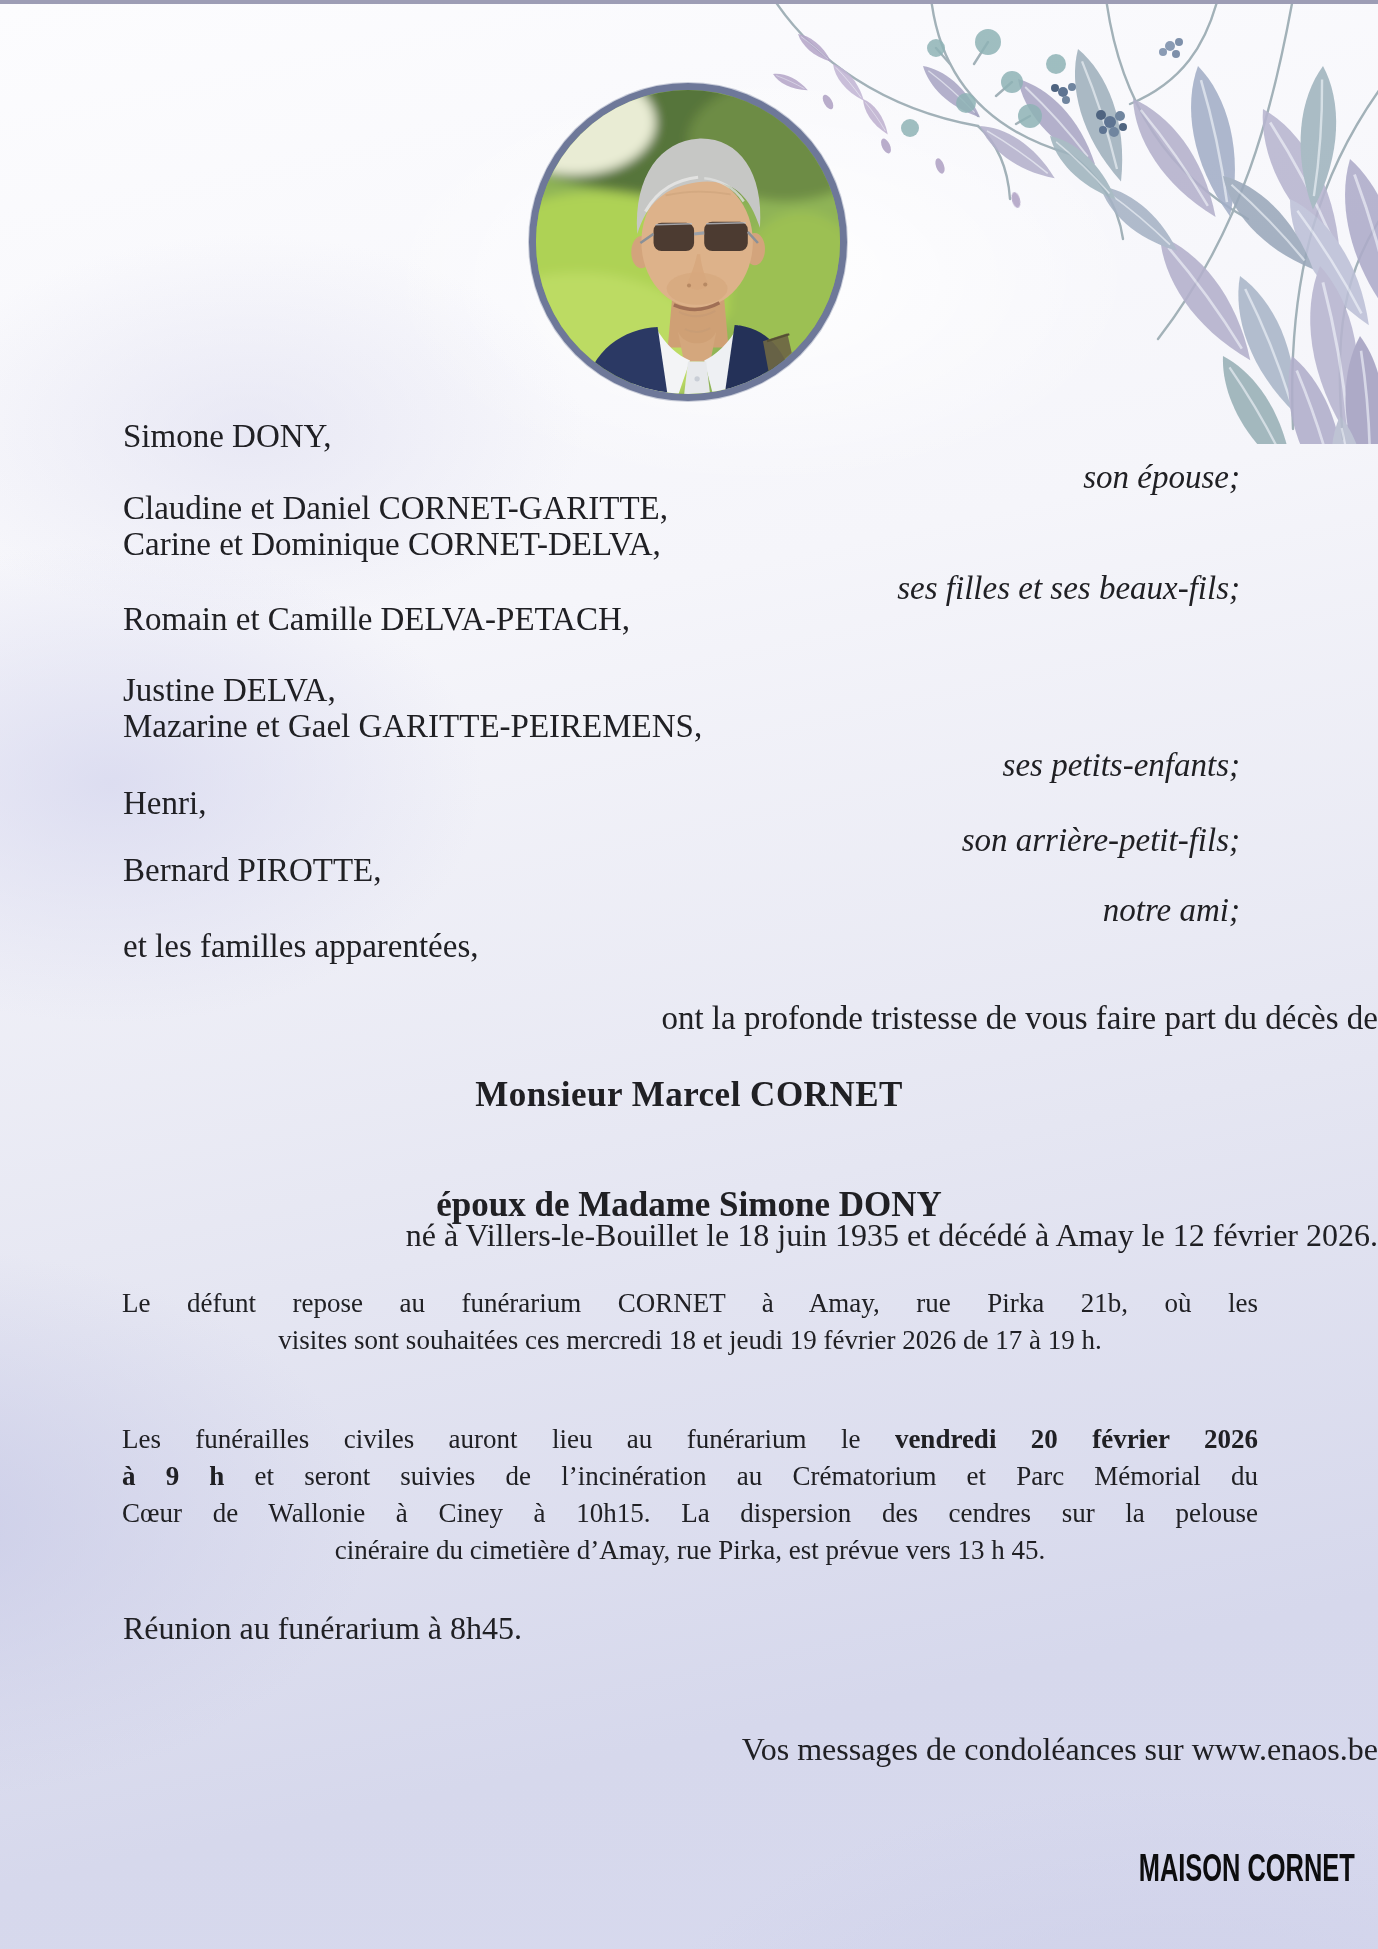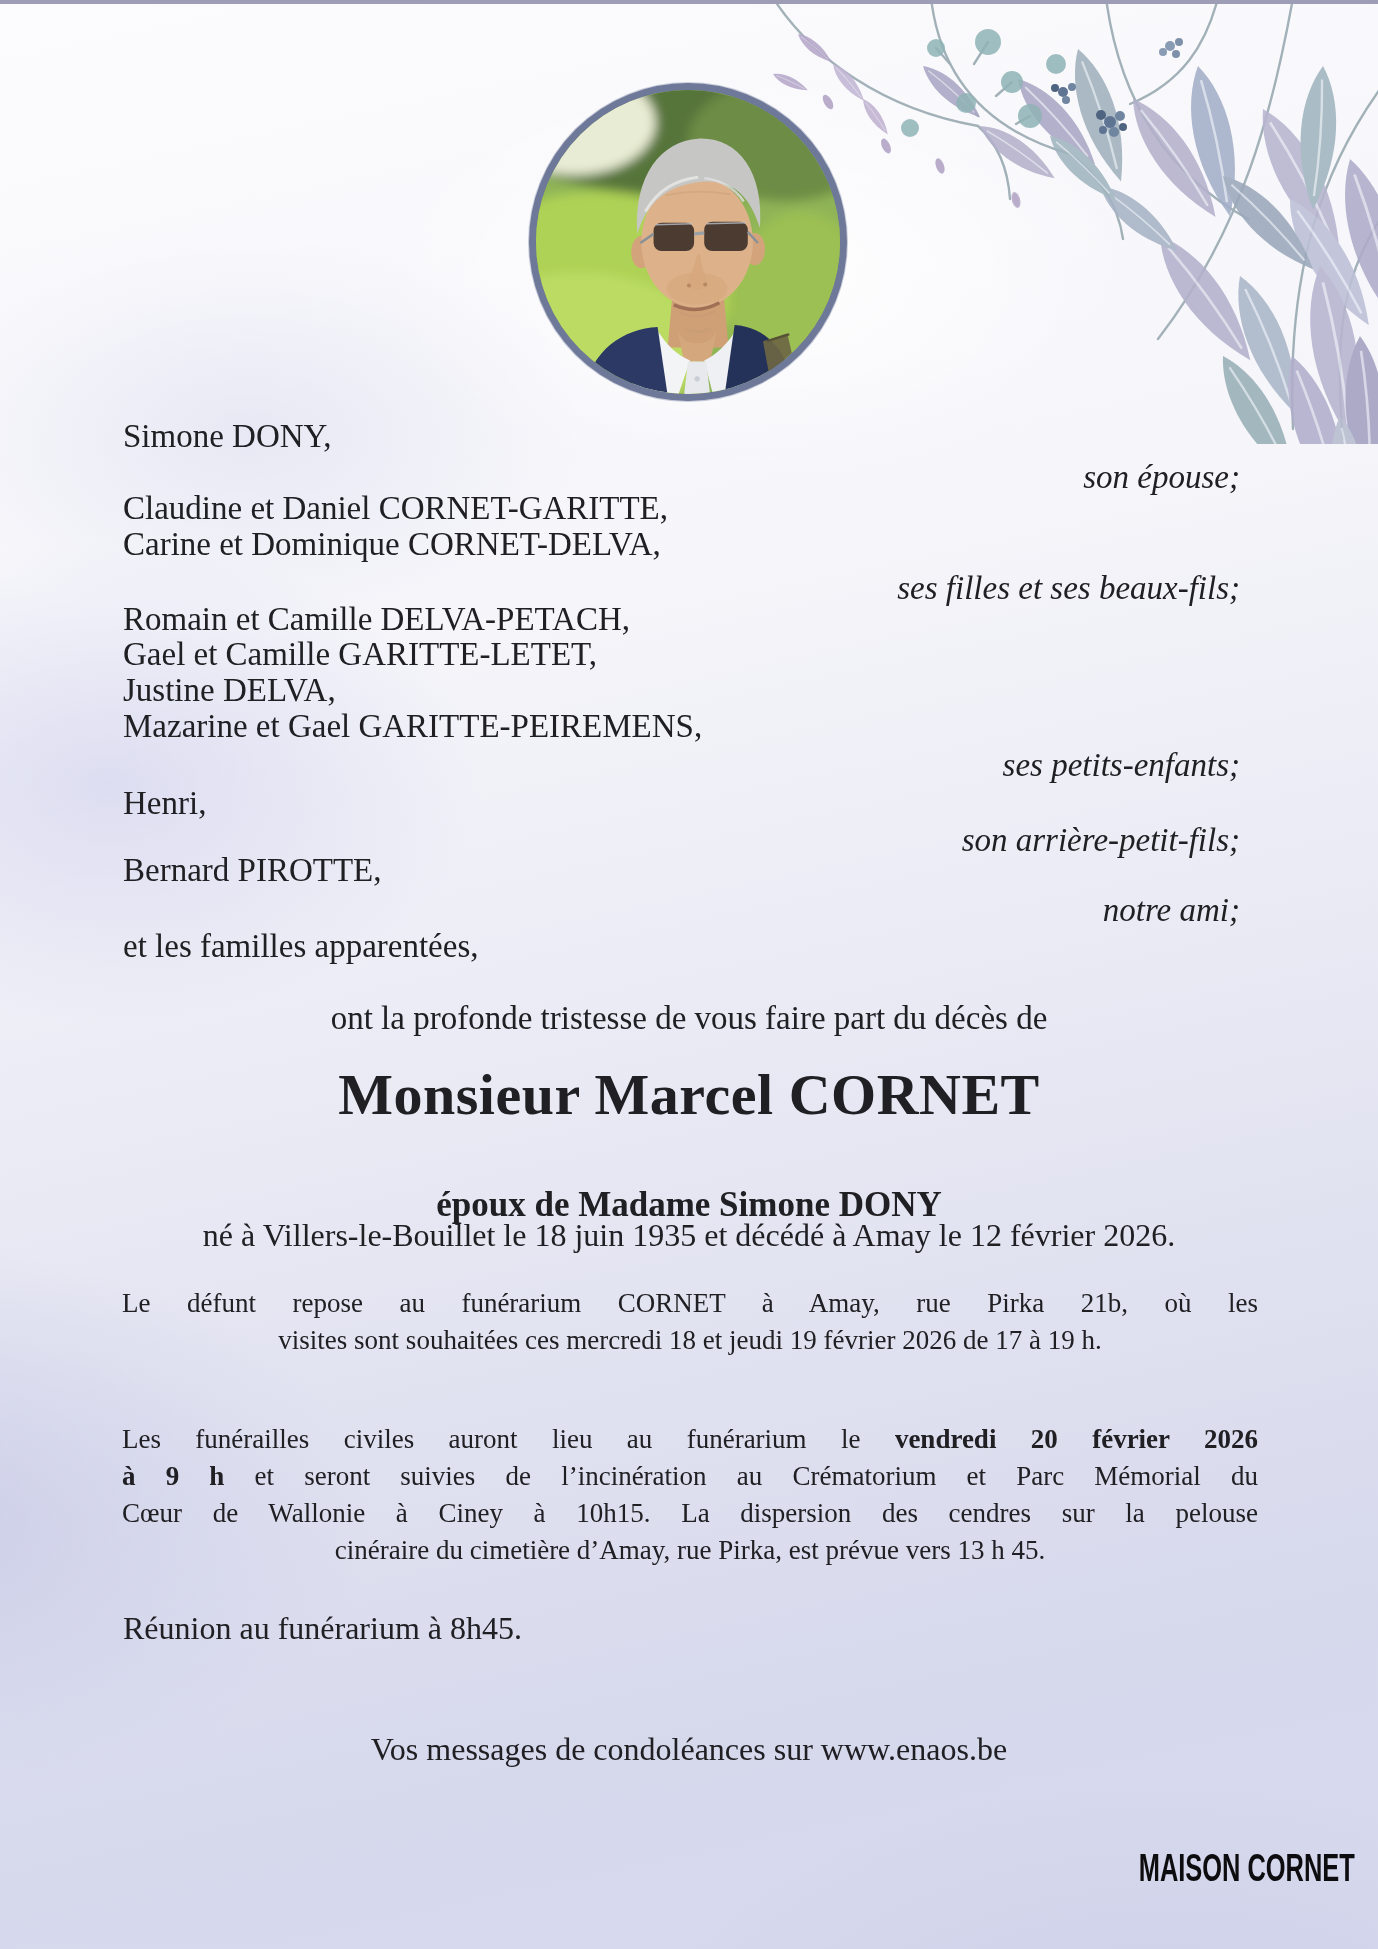--- a/index.html
+++ b/index.html
@@ -15,22 +15,22 @@
       radial-gradient(900px 520px at 85% 108%, rgba(203,205,231,.95), rgba(203,205,231,0) 62%),
       radial-gradient(760px 460px at -6% 78%, rgba(201,203,231,.85), rgba(201,203,231,0) 60%),
       radial-gradient(620px 400px at 8% 40%, rgba(213,214,238,.75), rgba(213,214,238,0) 60%),
       radial-gradient(560px 330px at 18% 22%, rgba(222,222,240,.6), rgba(222,222,240,0) 60%),
       radial-gradient(620px 340px at 55% 14%, rgba(255,255,255,.95), rgba(255,255,255,0) 62%),
       linear-gradient(168deg,#fcfcfe 0%,#f5f5fa 32%,#e5e6f2 60%,#d6d8ec 84%,#d7d9ee 100%);
   }
   .abs{position:absolute;}
   .name-line{left:123px;font-size:33px;line-height:36px;white-space:nowrap;}
   .role-line{right:138px;font-size:33px;line-height:36px;font-style:italic;white-space:nowrap;}
-  .center-line{left:0;width:100%;text-align:center;font-size:33px;line-height:38px;}
-  .title-line{left:0;width:100%;text-align:center;font-size:58px;line-height:50px;font-weight:bold;letter-spacing:.5px;}
+  .center-line{left:0;width:100%;text-align:right;font-size:33px;line-height:38px;}
+  .title-line{left:0;width:100%;text-align:center;font-size:35px;line-height:50px;font-weight:bold;letter-spacing:.5px;}
   .subtitle-line{left:0;width:100%;text-align:center;font-size:35px;line-height:40px;font-weight:bold;}
   .para{left:122px;width:1136px;font-size:27px;}
   .jline{text-align:justify;text-align-last:justify;line-height:37px;}
   .jline-last{text-align:center;line-height:37px;}
   .logo{left:0;width:100%;text-align:right;text-decoration:underline;}
   .logo-inner{
     display:inline-block;
     font-family:"Liberation Sans","DejaVu Sans",sans-serif;
     font-weight:900;font-size:31px;letter-spacing:0px;color:#0d0d0f;
     transform:scale(.82,1.28);transform-origin:center;
@@ -200,21 +200,20 @@
   </div>
 
   <div class="abs name-line" style="top:414px">Simone DONY,</div>
   <div class="abs role-line" style="top:455px">son épouse;</div>
 
   <div class="abs name-line" style="top:486px">Claudine et Daniel CORNET-GARITTE,</div>
   <div class="abs name-line" style="top:522px">Carine et Dominique CORNET-DELVA,</div>
   <div class="abs name-line" style="top:597px">Romain et Camille DELVA-PETACH,</div>
 
   <div class="abs role-line" style="top:566px">ses filles et ses beaux-fils;</div>
-  <div class="abs name-line" style="top:632px">Gael et Camille GARITTE-LETET,</div>
   <div class="abs name-line" style="top:668px">Justine DELVA,</div>
   <div class="abs name-line" style="top:704px">Mazarine et Gael GARITTE-PEIREMENS,</div>
   <div class="abs role-line" style="top:743px">ses petits-enfants;</div>
 
   <div class="abs name-line" style="top:781px">Henri,</div>
   <div class="abs role-line" style="top:818px">son arrière-petit-fils;</div>
 
   <div class="abs name-line" style="top:848px">Bernard PIROTTE,</div>
   <div class="abs role-line" style="top:888px">notre ami;</div>
 

